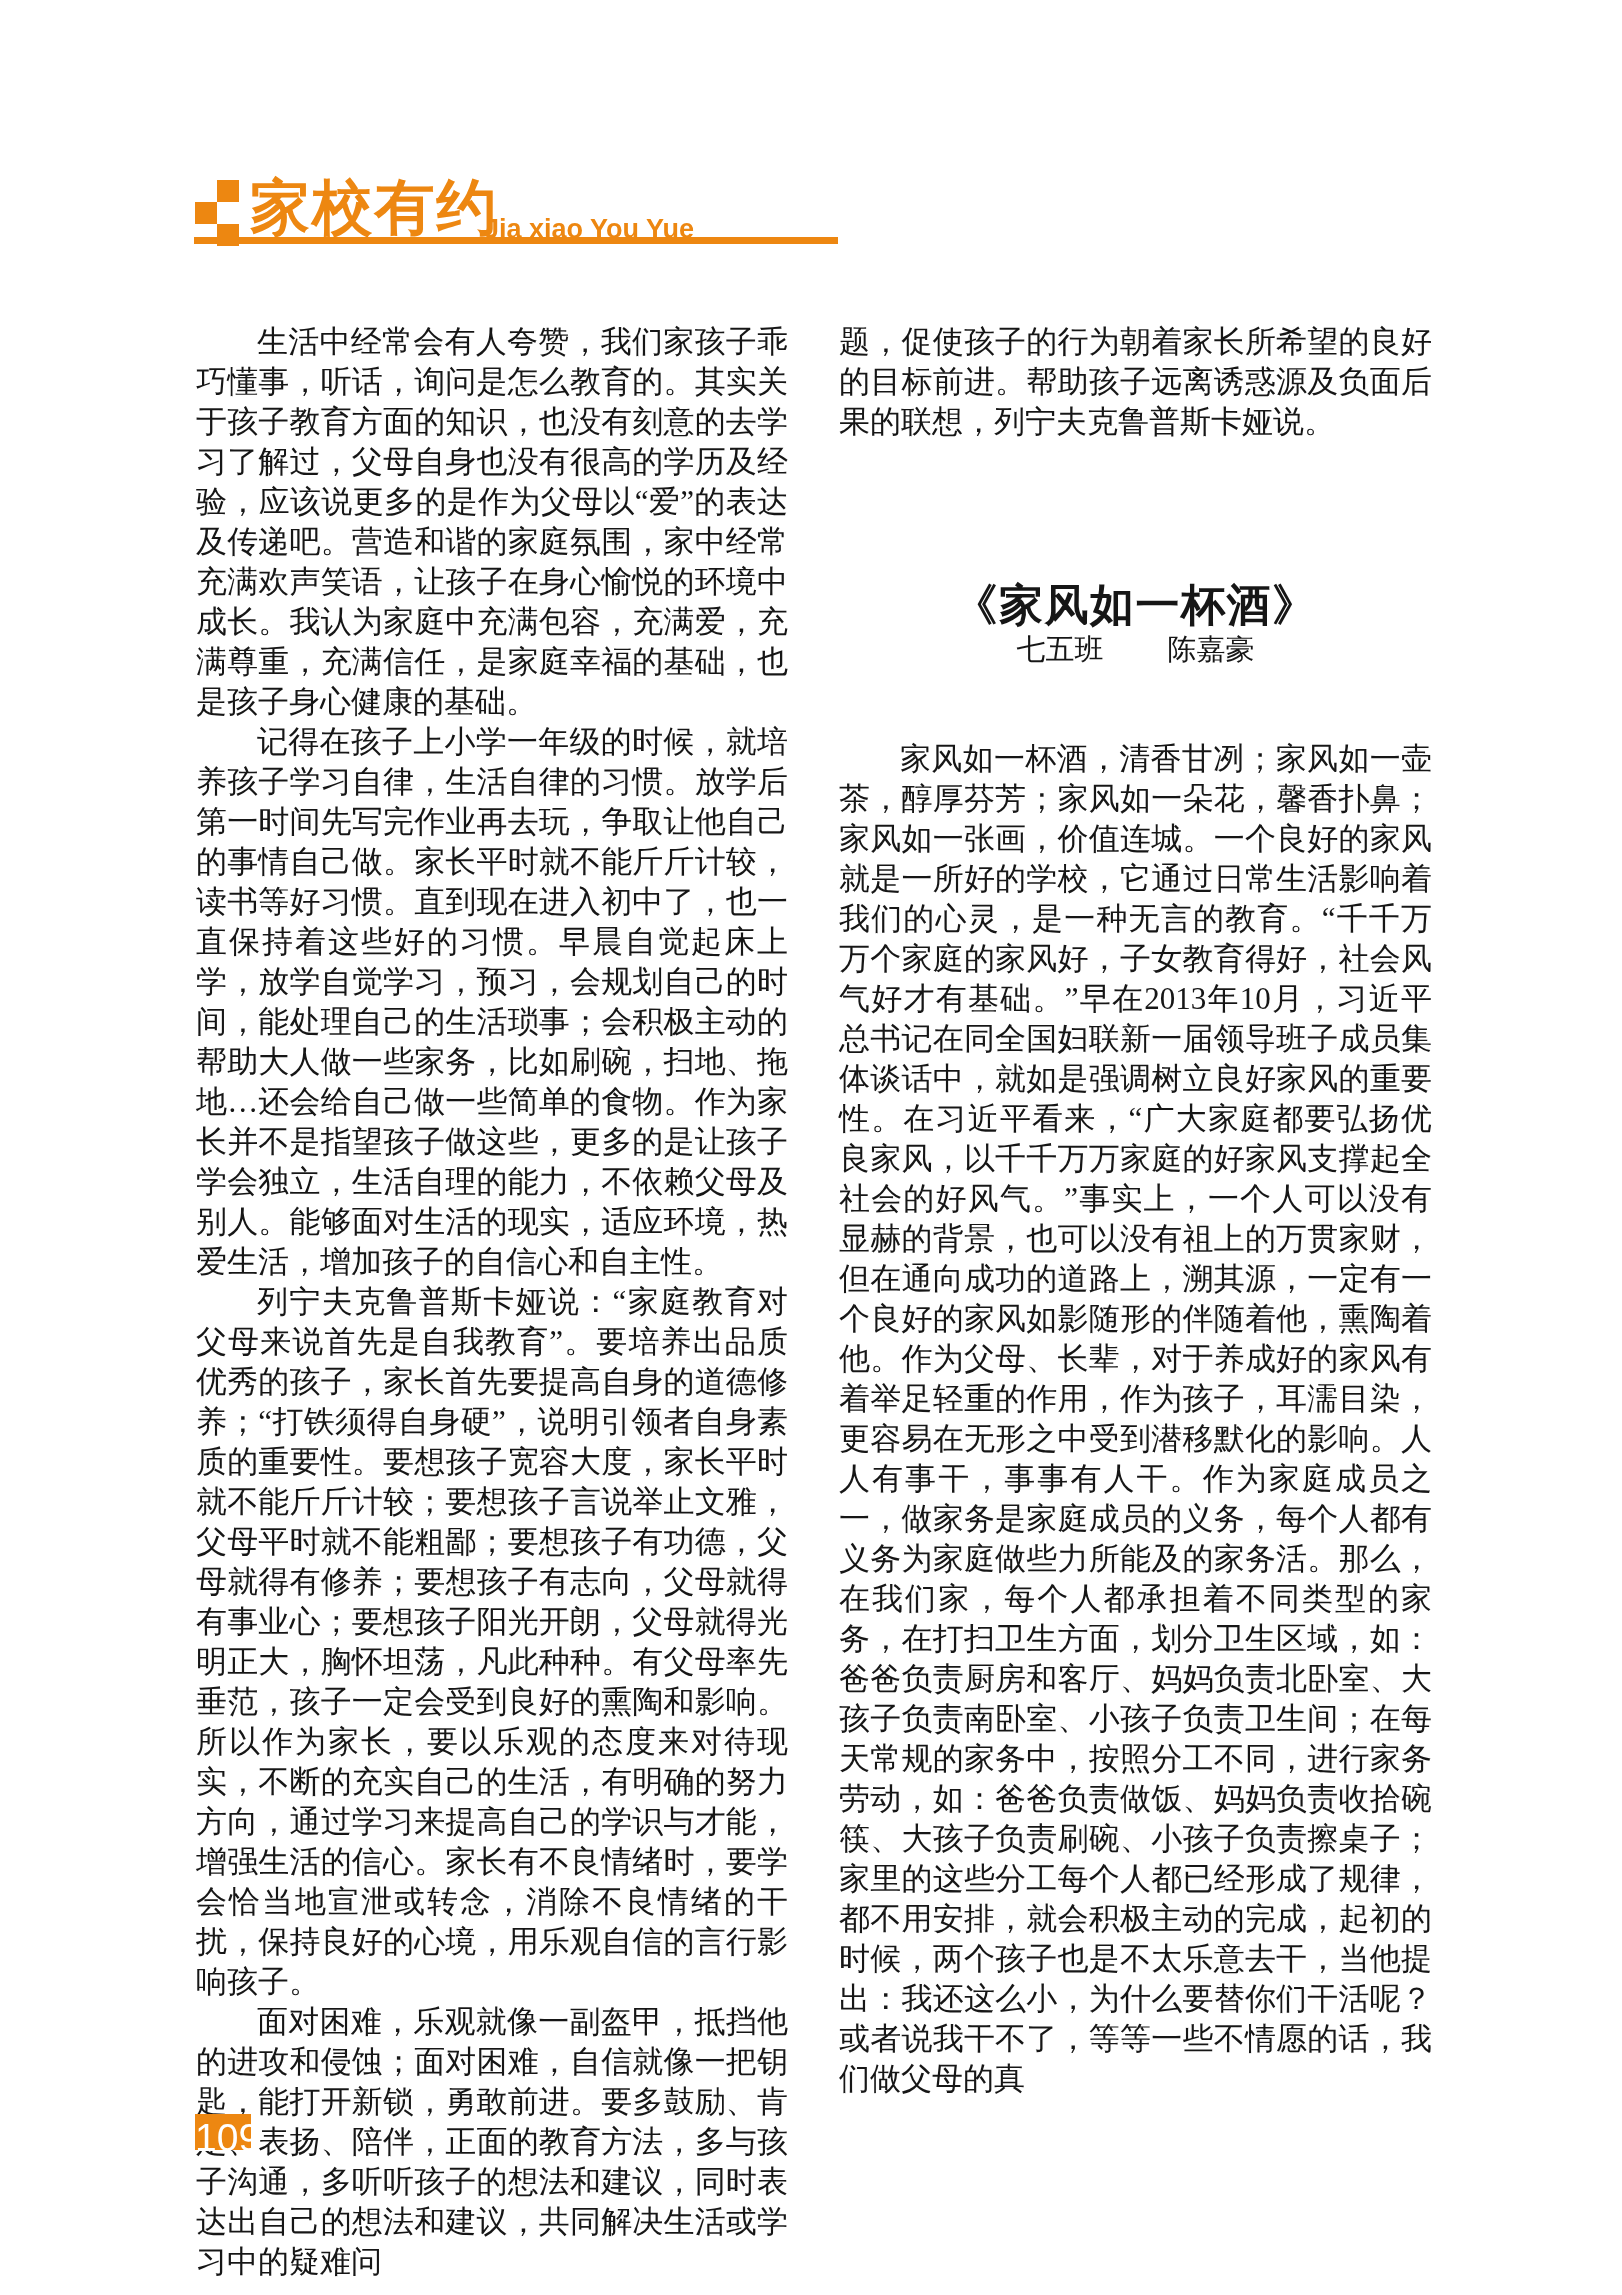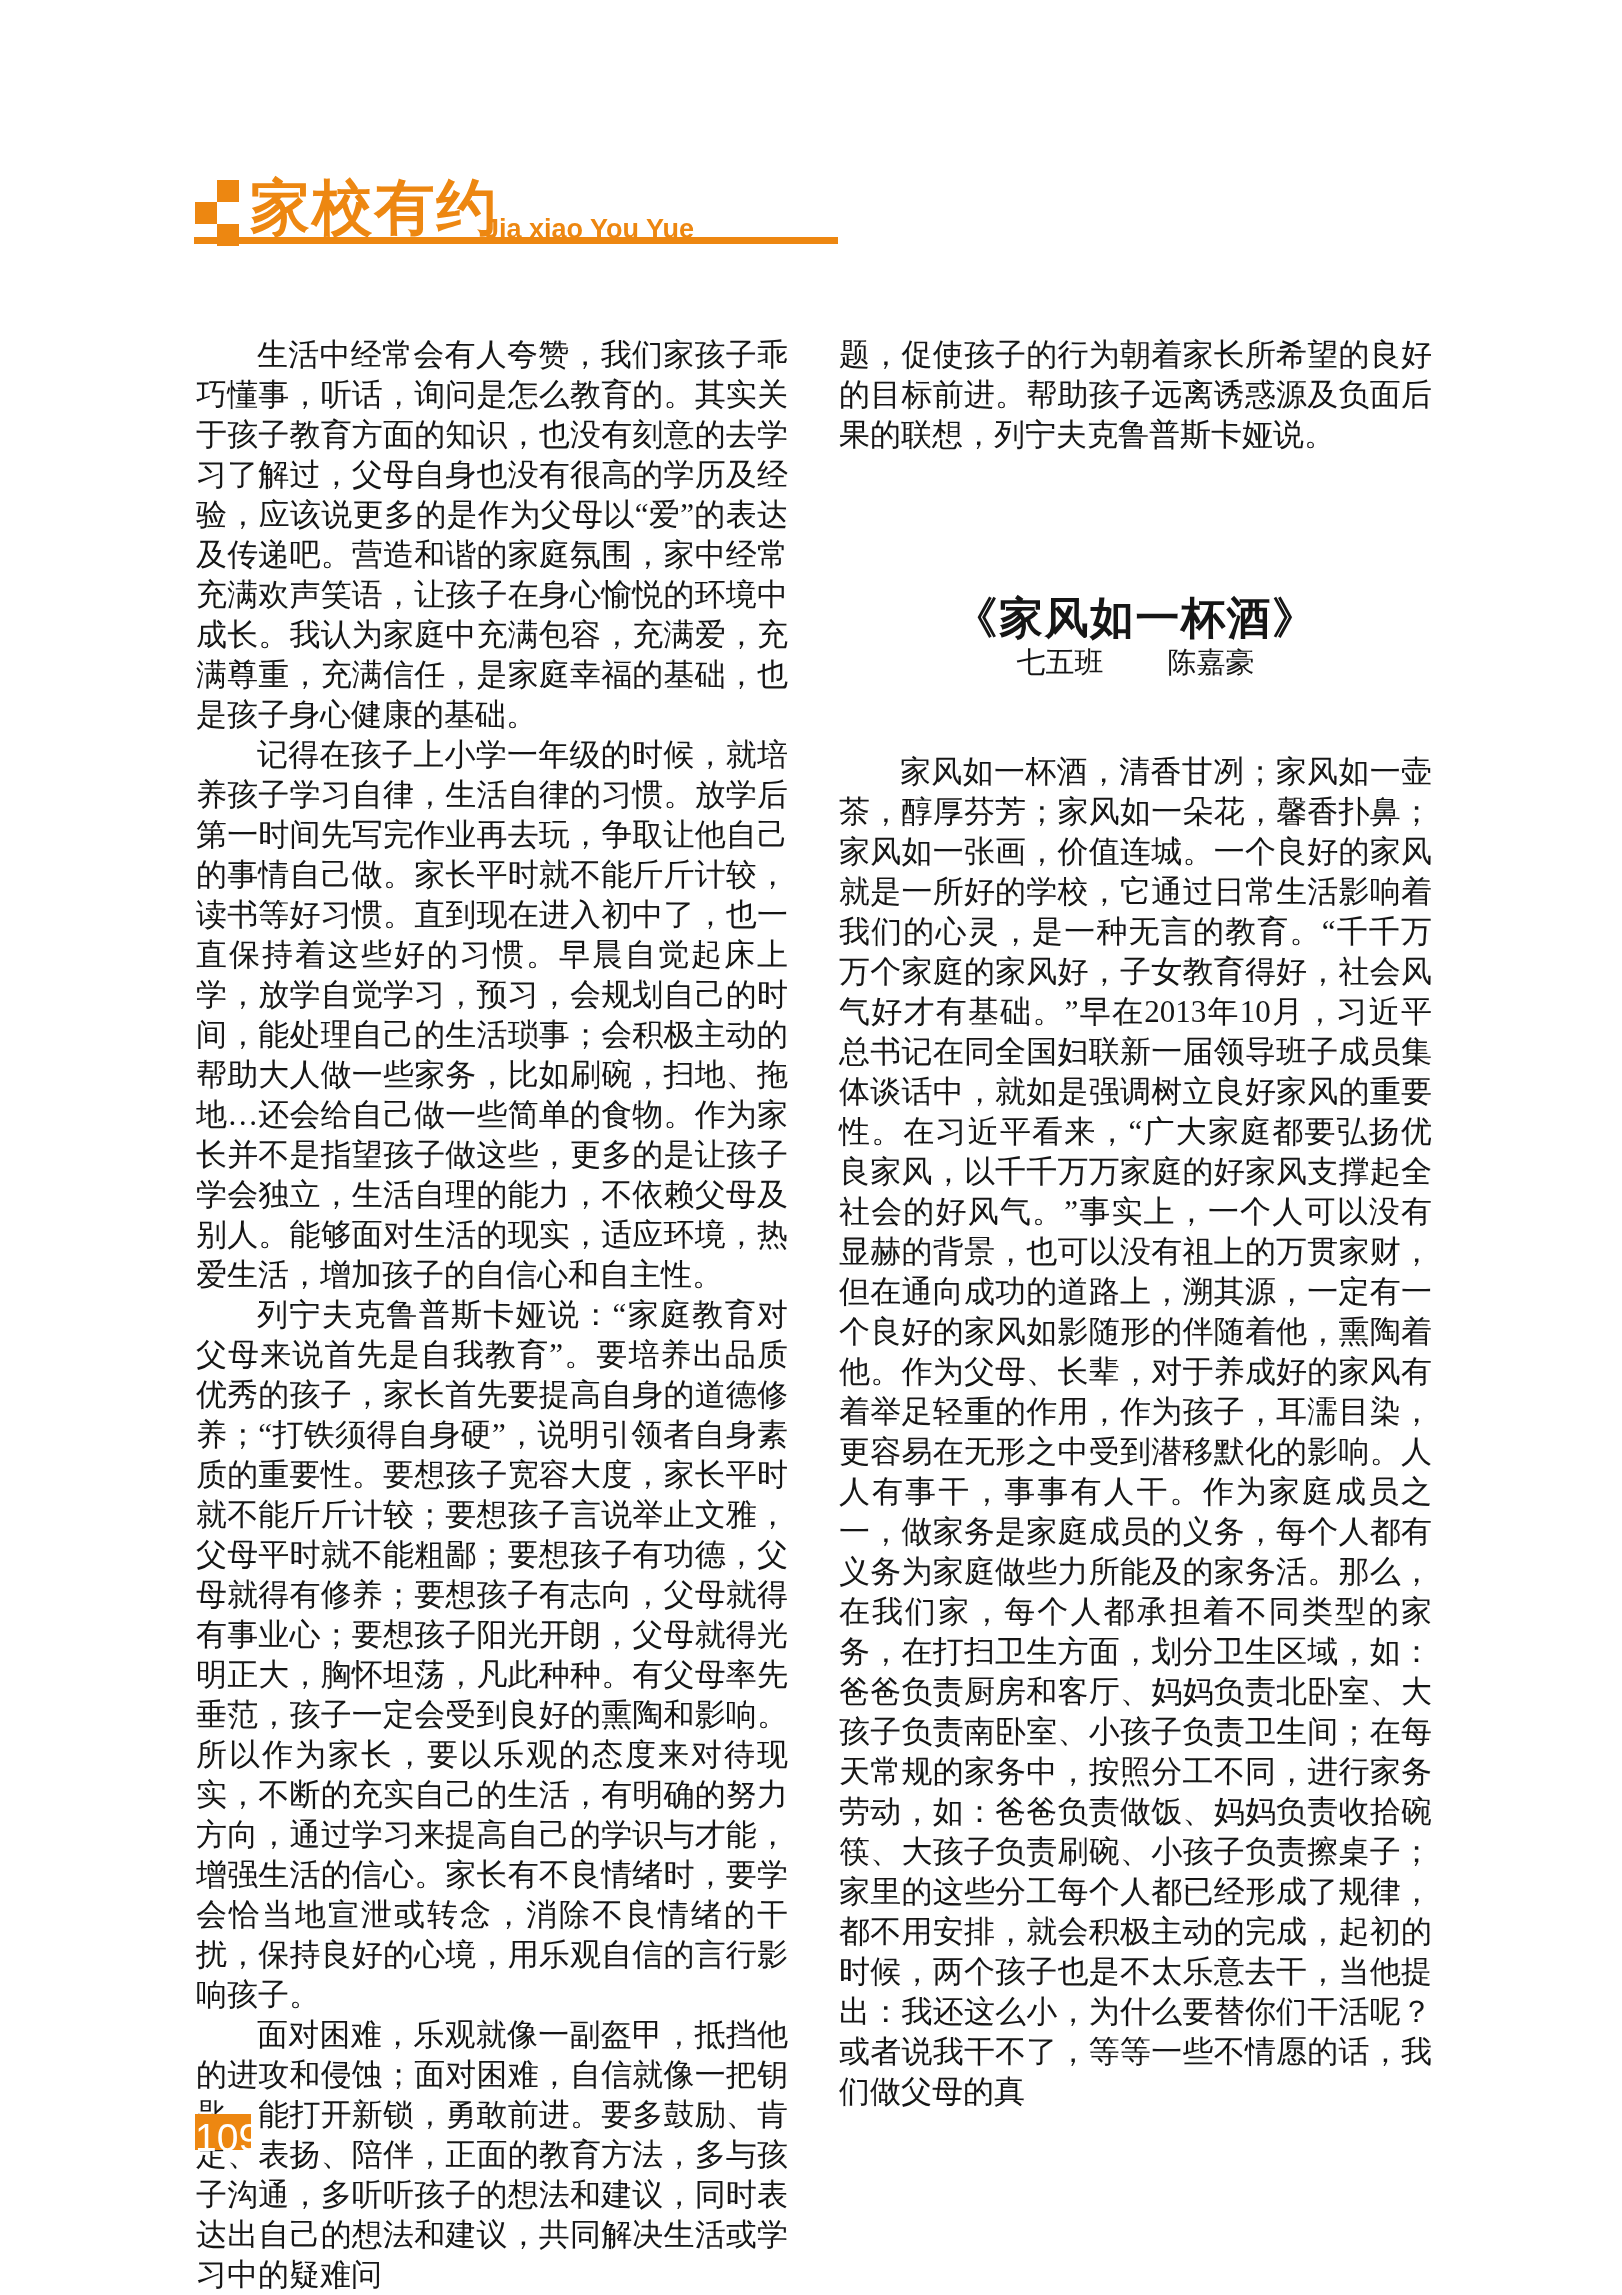--- a/index.html
+++ b/index.html
@@ -29,21 +29,21 @@
     font-weight:bold;font-size:27px;line-height:29px;
     color:var(--accent);
   }
   .header-rule{
     position:absolute;left:194px;top:237px;
     width:644px;height:6.6px;background:var(--accent);
   }
 
   
   .col{
-    position:absolute;top:335px;
+    position:absolute;top:322px;
     font-size:31px;line-height:40px;
     text-align:justify;
     word-break:break-all;
   }
   .col-left{left:196px;width:592px;}
   .col-right{left:839px;width:593px;}
   .col p{margin:0;}
   .indent{text-indent:61px;}
   .noindent{text-indent:0;}
 

